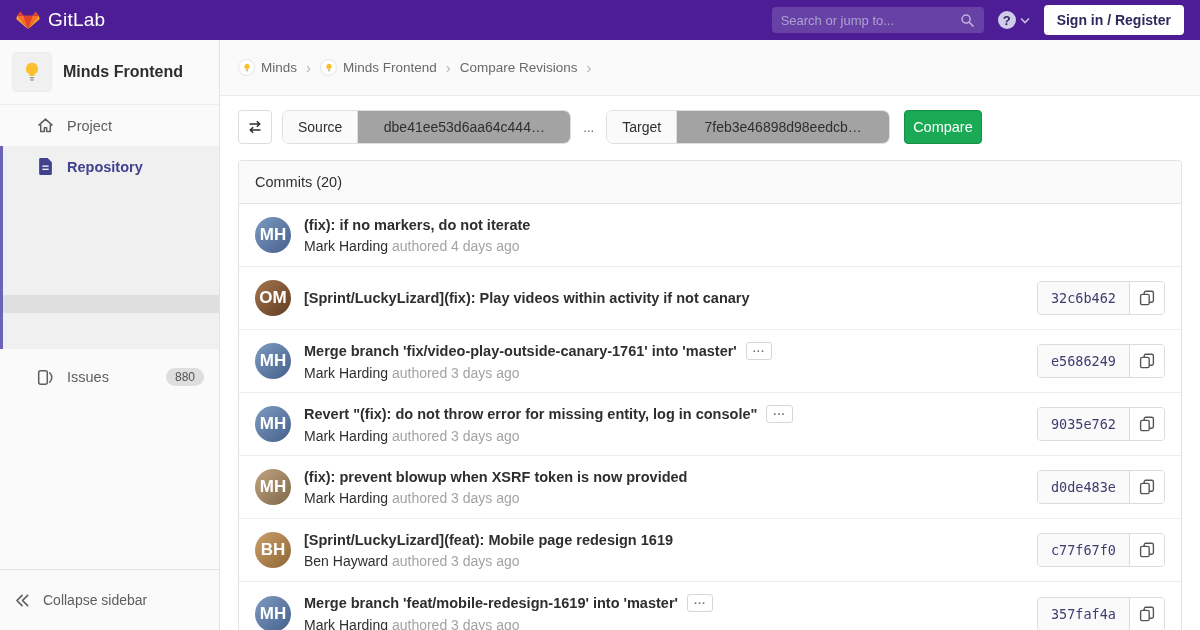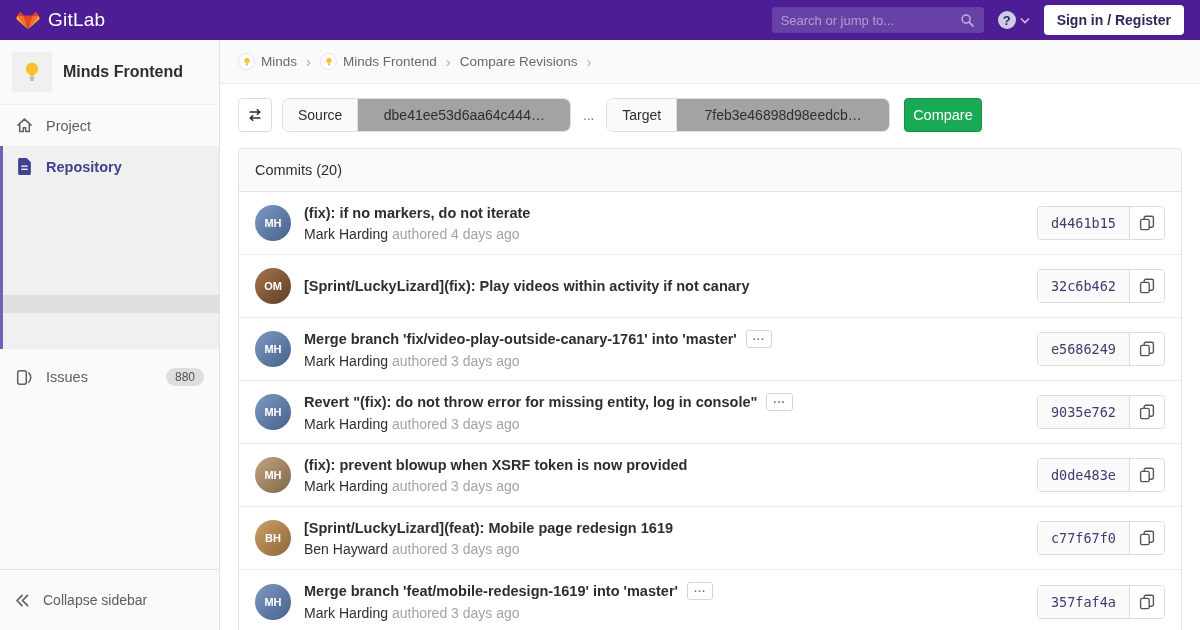--- a/index.html
+++ b/index.html
@@ -53,21 +53,21 @@
     display:flex; align-items:center; gap:11px; padding:12px 12px;
     border-bottom:1px solid #eee; cursor:pointer;
   }
   .project-avatar {
     width:40px; height:40px; border-radius:4px; background:#f0f0f0;
     border:1px solid #ececec; display:flex; align-items:center; justify-content:center;
   }
   .project-title { font-size:16px; font-weight:700; color:#2e2e2e; }
   .side-item {
     display:flex; align-items:center; gap:13px; padding:12px 15px;
-    color:#5e5e5e; font-size:14.5px; cursor:pointer;
+    color:#5e5e5e; font-size:14.5px; cursor:pointer;margin-left:21px;
   }
   .side-item .icon { width:18px; display:flex; justify-content:center; }
   .repo-section { border-left:3px solid #6b63b5; background:#f0f0f0; }
   .repo-section .section-head { padding-left:12px; color:#41418f; font-weight:700; }
   .sub-item {
     display:block; padding:9px 14px 9px 46px; color:#707070;
     font-size:14px; cursor:pointer;
   }
   .sub-item.active { background:#dfdfdf; color:#36357e; font-weight:700; }
   .issues-row { margin-top:7px; padding:12px 15px; }
@@ -77,21 +77,21 @@
   }
   .collapse-row {
     position:absolute; bottom:0; left:0; right:0; background:#fafafa;
     border-top:1px solid #e3e3e3; display:flex; align-items:center; gap:13px;
     padding:22px 15px; color:#5e5e5e; font-size:14px; cursor:pointer;
   }
 
   
   .content { position:absolute; top:40px; left:220px; right:0; bottom:0; background:#fff; }
   .breadcrumb-bar {
-    height:44px; background:#fafafa; border-bottom:1px solid #ebebeb;
+    height:56px; background:#fafafa; border-bottom:1px solid #ebebeb;
     display:flex; align-items:center; padding:0 18px; font-size:13.5px; color:#696969;
   }
   .crumb { display:flex; align-items:center; gap:6px; cursor:pointer; }
   .crumb-avatar {
     width:17px; height:17px; border-radius:50%; background:#fff;
     border:1px solid #e4e4e4; display:flex; align-items:center; justify-content:center;
   }
   .crumb-sep { color:#b0b0b0; margin:0 9px; font-size:15px; }
   .crumb-current { font-weight:700; color:#2e2e2e; font-size:13px; }
 
@@ -125,21 +125,21 @@
     padding:13px 16px; font-size:14.5px; color:#2e2e2e;
   }
   .commit-list { list-style:none; }
   .commit-row {
     display:flex; align-items:center; padding:10px 16px; height:63px;
     border-bottom:1px solid #ededed; background:#fff;
   }
   .commit-row:last-child { border-bottom:none; }
   .avatar {
     width:36px; height:36px; border-radius:50%; margin-right:13px; flex:none;
-    color:#fff; font-size:11px; font-weight:700; display:flex;
+    color:#fff; font-size:17px; font-weight:700; display:flex;
     align-items:center; justify-content:center; cursor:pointer;
   }
   .commit-main { display:flex; flex-direction:column; }
   .commit-title-line { display:flex; align-items:center; }
   .commit-title { font-weight:700; color:#2e2e2e; font-size:14.5px; cursor:pointer; }
   .ellipsis-btn {
     margin-left:9px; border:1px solid #d6d6d6; border-radius:3px; background:#fff;
     color:#737373; font-size:11px; line-height:9px; padding:1px 6px 6px;
     letter-spacing:1px; font-weight:700; cursor:pointer;
   }
@@ -350,31 +350,20 @@
             <div class="commit-main">
               <div class="commit-title-line">
                 <span class="commit-title">(fix): if no markers, do not iterate</span>
 
               </div>
               <div class="commit-meta">
                 <span class="commit-author">Mark Harding</span>
                 <span>authored 4 days ago</span>
               </div>
             </div>
-            <div class="sha-group">
-              <span class="sha">d4461b15</span>
-              <button class="copy-btn">
-                <span style="display:flex">
-                  <svg width="16" height="16" viewBox="0 0 16 16">
-                    <rect x="5.2" y="1.2" width="9.2" height="11" rx="1.6" fill="#fff" stroke="#555" stroke-width="1.4"></rect>
-                    <rect x="1.6" y="4.4" width="8.6" height="10.2" rx="1.6" fill="#fff" stroke="#555" stroke-width="1.4"></rect>
-                  </svg>
-                </span>
-              </button>
-            </div>
           </li>
           <li class="commit-row">
             <span class="avatar" style="background: linear-gradient(135deg, rgb(165, 118, 79), rgb(95, 60, 34));">OM</span>
             <div class="commit-main">
               <div class="commit-title-line">
                 <span class="commit-title">[Sprint/LuckyLizard](fix): Play videos within activity if not canary</span>
 
               </div>
             </div>
             <div class="sha-group">

